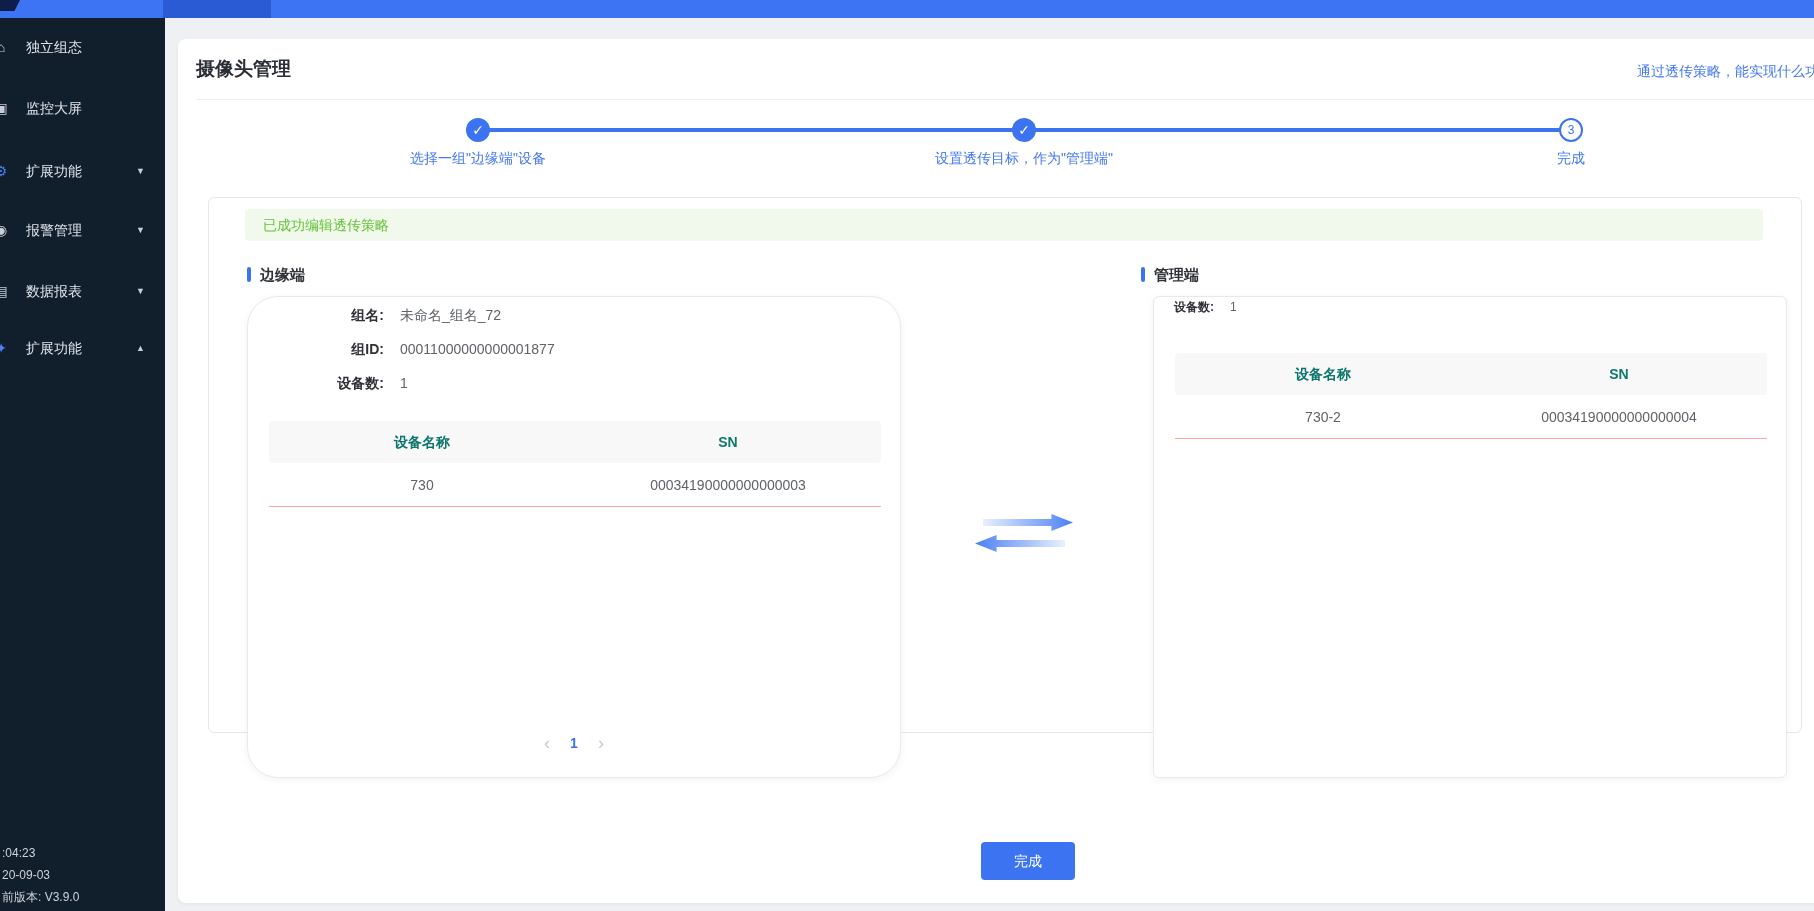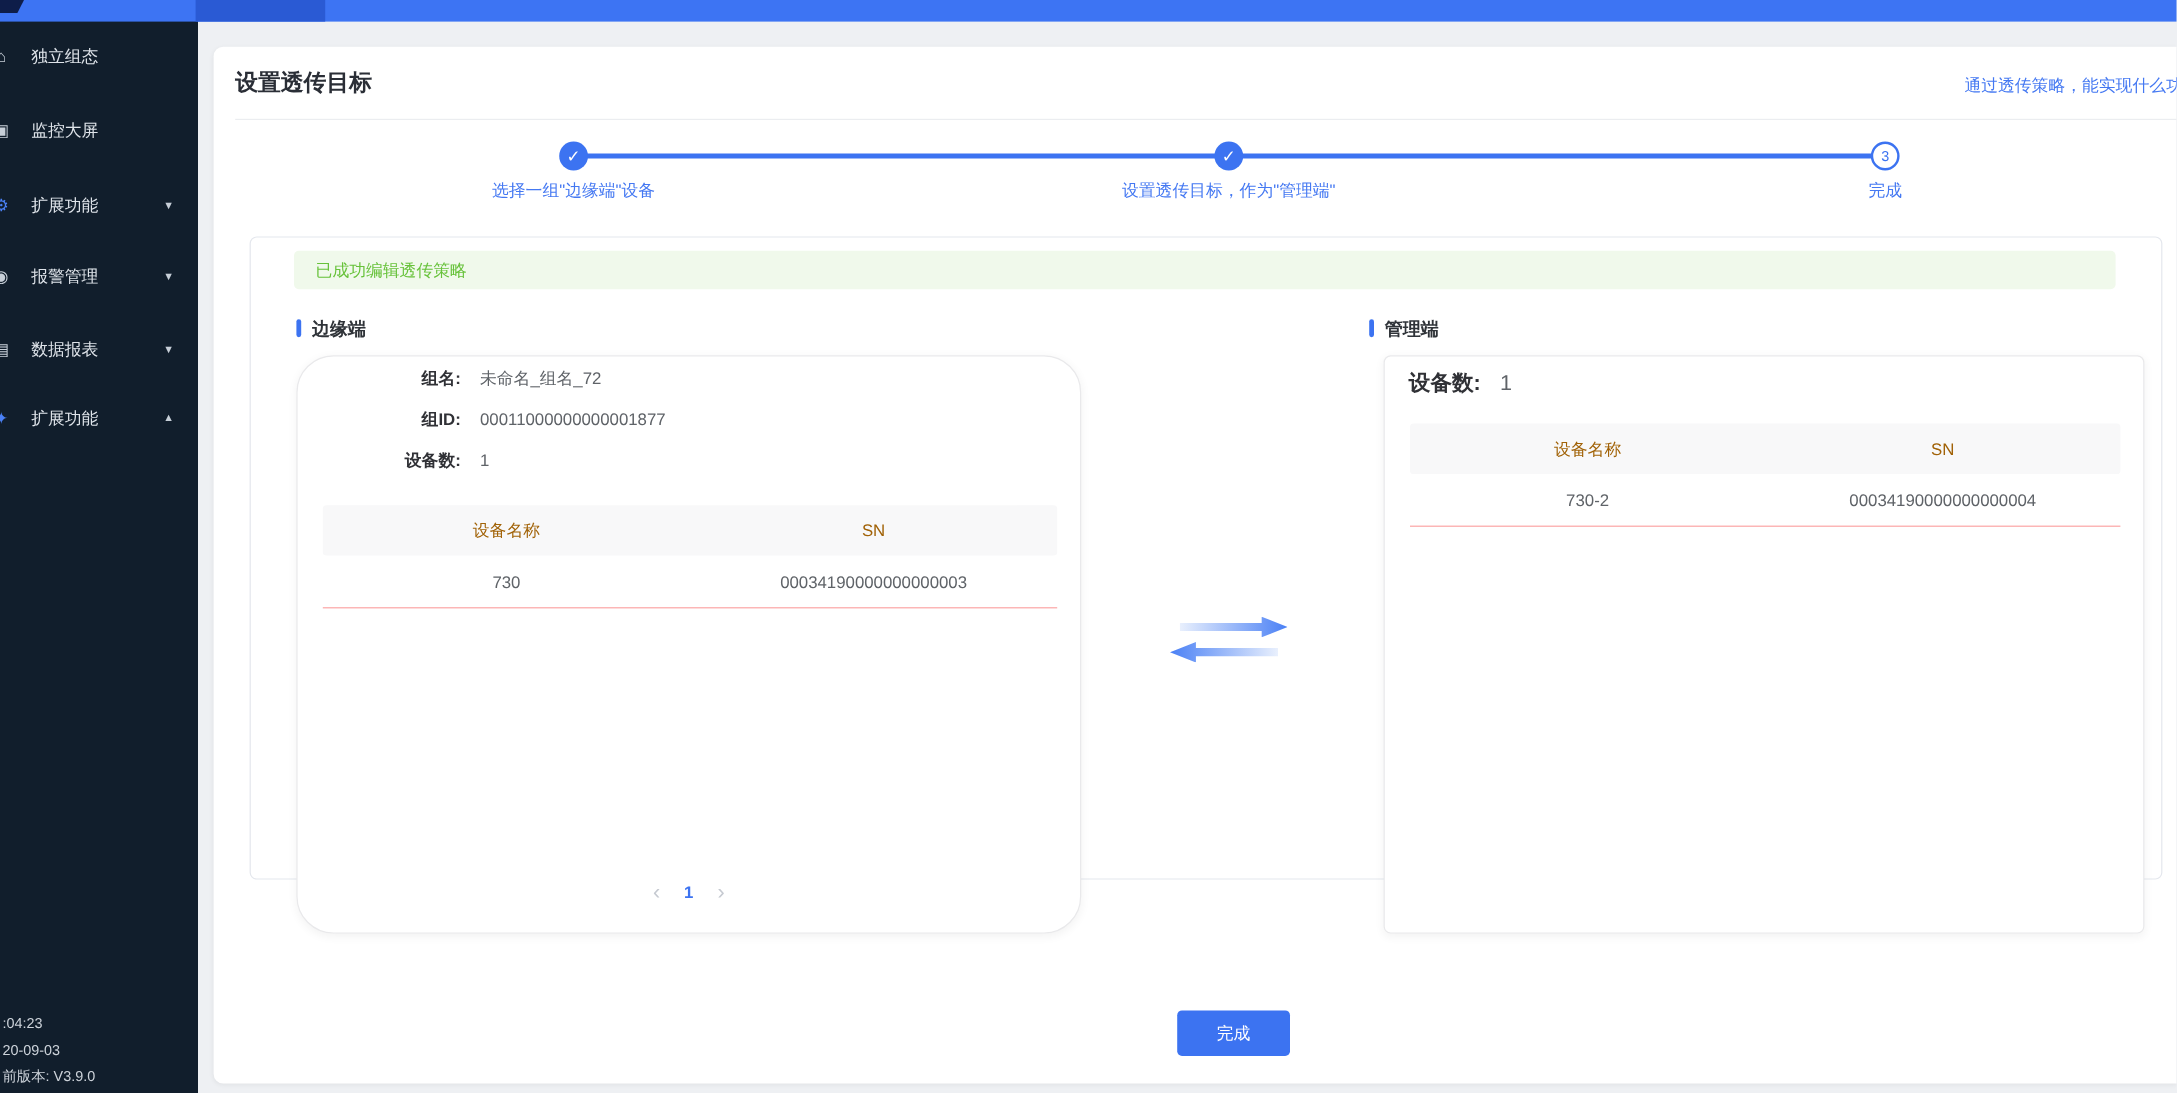--- a/index.html
+++ b/index.html
@@ -56,26 +56,26 @@
   .section-bar { display:inline-block; width:4px; height:15px; background:#3c73f1;
                  border-radius:2px; margin-right:9px; vertical-align:-2px; }
   .data-card { position:absolute; top:98px; height:482px; background:#fff;
                border:1px solid #e9e9eb; border-radius:6px; box-shadow:0 2px 8px rgba(0,0,0,.05); }
   .edge-card { left:38px; width:654px;border-radius:31px; }
   .manage-card { left:944px; width:634px; }
   .field { position:absolute; height:20px; line-height:20px; font-size:14px; }
   .field-label { position:absolute; left:26px; width:110px; text-align:right;
                  font-weight:bold; color:#303136; white-space:nowrap; }
   .field-value { position:absolute; left:152px; color:#5f6368; white-space:nowrap; }
-  .mfield { position:absolute; left:20px; top:12px; height:20px; line-height:20px; font-size:18px; white-space:nowrap; }
+  .mfield { position:absolute; left:20px; top:0; height:20px; line-height:20px; font-size:12px; white-space:nowrap; }
   .mlabel { font-weight:bold; color:#303136; margin-right:16px; }
   .mvalue { color:#5f6368; }
   .table { position:absolute; left:21px; }
   .thead { display:flex; height:42px; background:#f8f8f9; border-radius:3px; }
-  .th { flex:1; text-align:center; line-height:42px; font-size:14px; color:#a16207; }
+  .th { flex:1; text-align:center; line-height:42px; font-size:14px; color:#0f766e;font-weight:bold; }
   .tr { display:flex; height:44px; border-bottom:1px solid #fca5a5; }
   .td { flex:1; text-align:center; line-height:44px; font-size:14px; color:#5f6368; }
   .pagination { position:absolute; left:0; width:100%; top:433px; height:26px;
                 display:flex; justify-content:center; align-items:center; gap:20px; }
   .page-arrow { color:#c6cad1; font-size:18px; line-height:26px; cursor:pointer; }
   .page-num { color:#3c73f1; font-size:14px; font-weight:bold; cursor:pointer; }
   
   .transfer { position:absolute; left:766px; top:316px; width:100px; height:40px; }
   .arrow-right { position:absolute; left:8px; top:0; width:90px; height:17px;
                  background:linear-gradient(90deg,#e9f0fd 0%,#4a80f5 100%);
@@ -130,21 +130,21 @@
 
 
     <div class="side-footer-line" style="top:845px">:04:23</div>
     <div class="side-footer-line" style="top:867px">20-09-03</div>
     <div class="side-footer-line" style="top:889px">前版本: V3.9.0</div>
   </aside>
 
   <main class="main">
     <div class="card">
 
-      <div class="page-title">设置透传目标</div>
+      <div class="page-title">摄像头管理</div>
       <div class="help-link">通过透传策略，能实现什么功</div>
       <div class="divider"></div>
 
       <div class="step-line"></div>
       <div class="step-circle done" style="left:288px">✓</div>
       <div class="step-circle done" style="left:834px">✓</div>
       <div class="step-circle current" style="left:1381px">3</div>
       <div class="step-label" style="left:130px">选择一组"边缘端"设备</div>
       <div class="step-label" style="left:676px">设置透传目标，作为"管理端"</div>
       <div class="step-label" style="left:1223px">完成</div>

